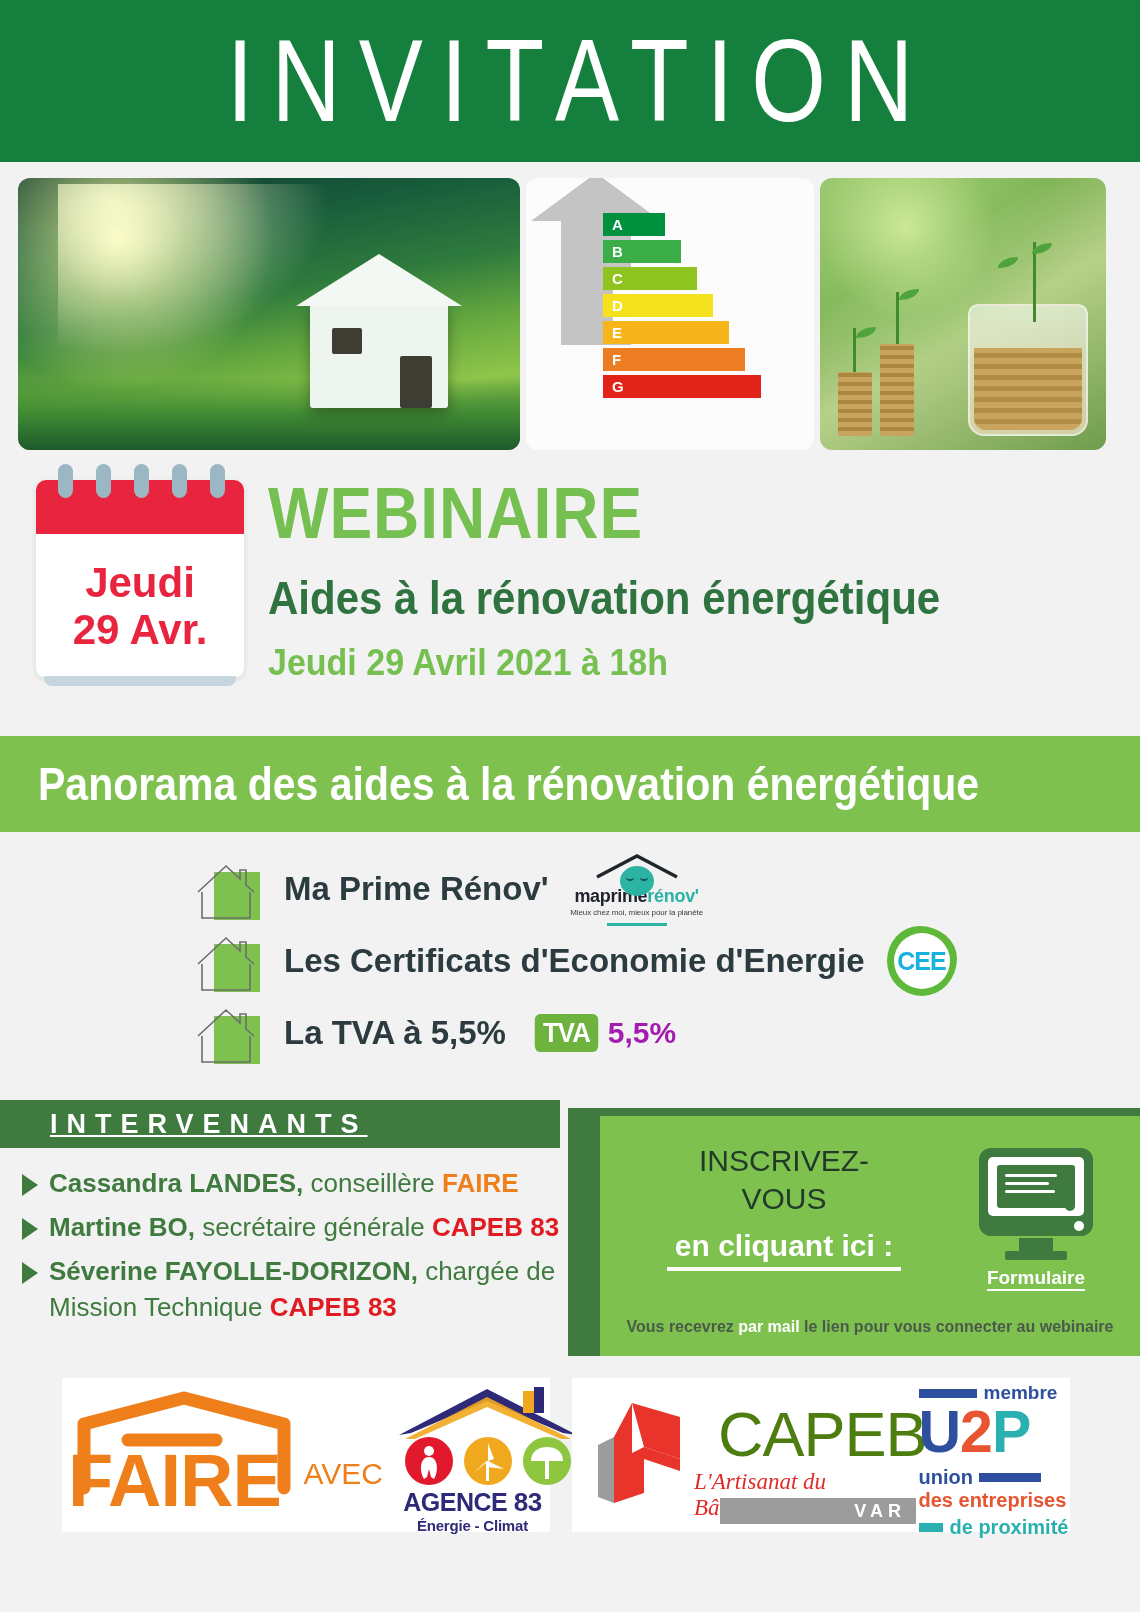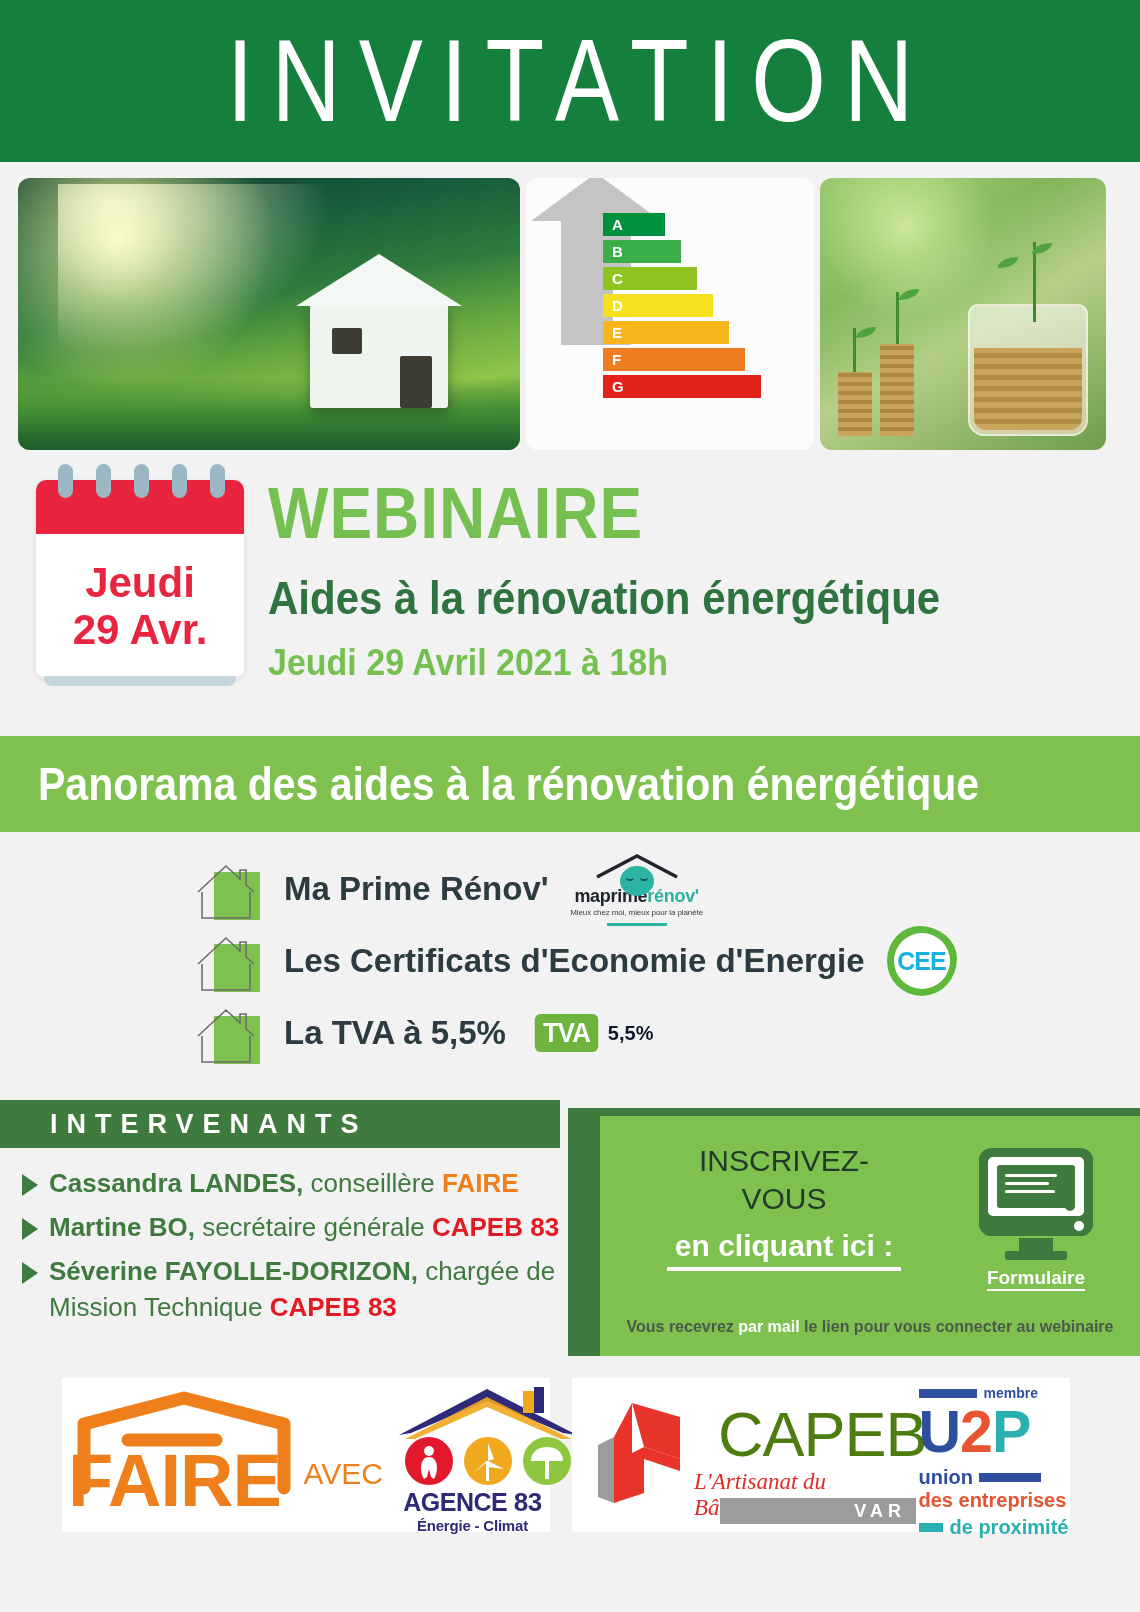--- a/index.html
+++ b/index.html
@@ -145,26 +145,26 @@
     border-radius:46% 54% 50% 50% / 50% 46% 54% 50%;
     box-shadow:0 0 0 0 #5eb83a;}
   .cee-inner{position:absolute;inset:7px;background:#fff;border-radius:50%;
     display:flex;align-items:center;justify-content:center;}
   .cee-txt{color:#18b2e0;font-size:25px;font-weight:700;letter-spacing:-1px;}
 
   
   .tva{margin-left:26px;display:flex;align-items:center;flex:none;}
   .tva-box{background:#6eb33d;color:#fff;font-size:28px;font-weight:700;
     padding:3px 9px;border-radius:6px;letter-spacing:-1px;transform:scaleX(.92);}
-  .tva-pct{color:#0f172a;font-size:20px;font-weight:700;margin-left:7px;}
+  .tva-pct{color:#a21caf;font-size:30px;font-weight:700;margin-left:7px;}
 
   
   .interv-bar{position:absolute;top:1100px;left:0;width:560px;height:48px;
     background:#3f7a3f;display:flex;align-items:center;}
-  .interv-bar-text{color:#fff;font-size:27px;font-weight:700;letter-spacing:9px;padding-left:50px;}
+  .interv-bar-text{color:#fff;font-size:27px;font-weight:700;letter-spacing:9px;padding-left:50px;text-decoration:underline;}
   .interv-list{position:absolute;top:1166px;left:22px;width:545px;}
   .interv-item{display:flex;align-items:flex-start;margin-bottom:8px;}
   .tri{width:0;height:0;border-top:11px solid transparent;border-bottom:11px solid transparent;
     border-left:16px solid #3f7a3f;margin:8px 11px 0 0;flex:none;}
   .interv-line{font-size:26px;line-height:1.38;color:#3f7a3f;}
   .interv-line b{font-weight:700;}
   .o-faire{color:#ef7f1b;font-weight:700;}
   .r-capeb{color:#e11b22;font-weight:700;}
 
   
@@ -218,21 +218,21 @@
   .cp-script{position:absolute;left:104px;top:84px;color:#e02b28;font-size:23px;
     font-style:italic;font-family:"Liberation Serif", serif;}
   .cp-var{position:absolute;left:130px;top:113px;width:196px;height:26px;background:#9c9c9c;}
   .cp-var span{color:#fff;font-size:18px;font-weight:700;letter-spacing:5px;
     position:absolute;right:10px;top:3px;}
 
   
   .u2p{position:relative;width:156px;height:140px;margin-left:8px;}
   .u2p-mrow{display:flex;align-items:center;height:16px;}
   .u2p-dash{height:9px;background:#2e4f9e;margin-right:7px;}
-  .u2p-membre{color:#2e4f9e;font-size:14px;font-weight:700;}
+  .u2p-membre{color:#2e4f9e;font-size:19px;font-weight:700;}
   .u2p-main{font-size:59px;font-weight:700;line-height:1;letter-spacing:-1px;margin-top:2px;}
   .u2p-main .u{color:#2e4f9e;} .u2p-main .two{color:#e8542f;} .u2p-main .p{color:#2ab0b0;}
   .u2p-r{display:flex;align-items:center;margin-top:4px;}
   .u2p-union{color:#2e4f9e;font-size:20px;font-weight:700;margin-right:6px;}
   .u2p-ent{color:#e8542f;font-size:20px;font-weight:700;}
   .u2p-prox{color:#2ab0b0;font-size:20px;font-weight:700;}
 </style>
 </head>
 <body>
 

